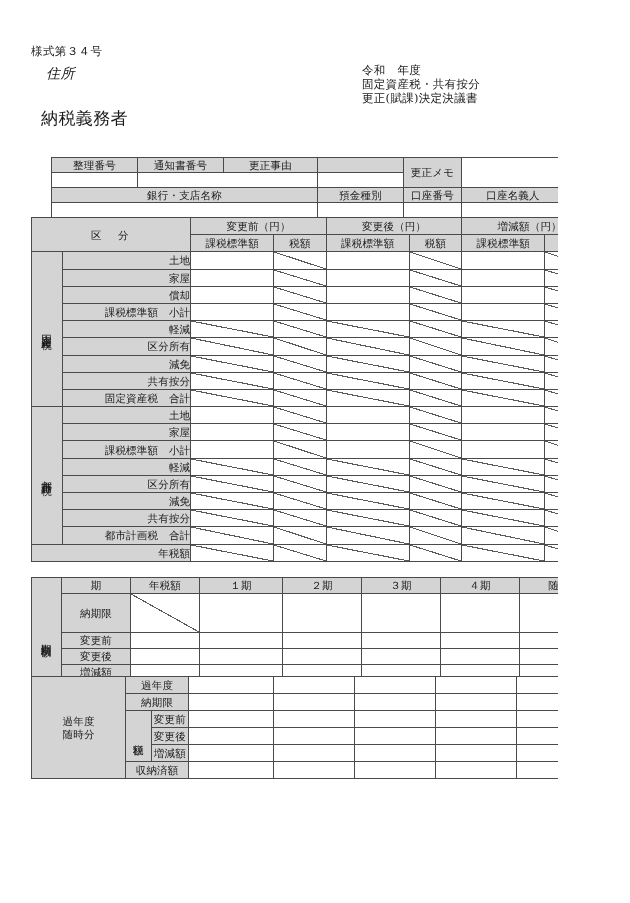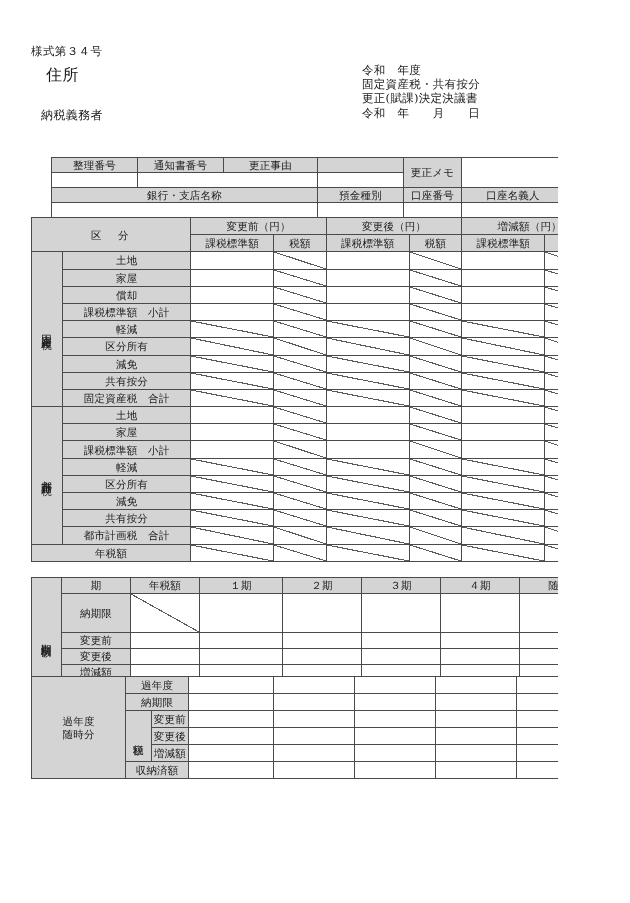--- a/index.html
+++ b/index.html
@@ -28,28 +28,29 @@
   .hdr-form-no {
     position: absolute;
     left: 31px; top: 44px;
     font-size: 11.5px;
     letter-spacing: 0.4px;
     white-space: nowrap;
   }
   .hdr-addr {
     position: absolute;
     left: 46px; top: 65px;
-    font-size: 16px;
+    font-size: 14px;
     letter-spacing: 0.4px;
     white-space: nowrap;
+    font-style: italic;
   }
   .hdr-payer {
     position: absolute;
     left: 41px; top: 107px;
-    font-size: 12px;
+    font-size: 17px;
     letter-spacing: 0.4px;
     white-space: nowrap;
   }
   .title-block {
     position: absolute;
     left: 362px; top: 63px;
     font-size: 11.5px;
     line-height: 14.2px;
     letter-spacing: 0.3px;
     white-space: nowrap;
@@ -109,21 +110,21 @@
         transparent calc(50% + 0.55px));
   }
 
   
   #tbl-control { left: 31px; top: 157px; width: 567px; margin-left: 20px; }
   #tbl-control td { height: 14px; font-size: 10.5px; }
 
   
   #tbl-tax { left: 31px; top: 217px; width: 567px; }
   #tbl-tax td { height: 16.2px; }
-  #tbl-tax td.lbl { text-align: center; margin-left: 40px; }
+  #tbl-tax td.lbl { text-align: right; margin-left: 40px; }
 
   
   #tbl-inst { left: 31px; top: 577px; width: 567px; }
   #tbl-inst td { height: 15px; }
   #tbl-inst td.tall { height: 38px; }
 
   
   #tbl-prior { left: 31px; top: 676px; width: 567px; }
   #tbl-prior td { height: 16px; }
 
@@ -135,21 +136,20 @@
 <div class="page">
 
   <div class="hdr-form-no">様式第３４号</div>
   <div class="hdr-addr">住所</div>
   <div class="hdr-payer">納税義務者</div>
 
   <div class="title-block">
     <span class="ln">令和　年度</span>
     <span class="ln">固定資産税・共有按分</span>
     <span class="ln">更正(賦課)決定決議書</span>
-    <span class="ln">令和　年　　月　　日</span>
   </div>
 
   <table class="tbl" id="tbl-control">
     <colgroup>
       <col style="width:86px">
         <col style="width:86px">
         <col style="width:94px">
       <col style="width:86px">
         <col style="width:58px">
         <col style="width:157px">

